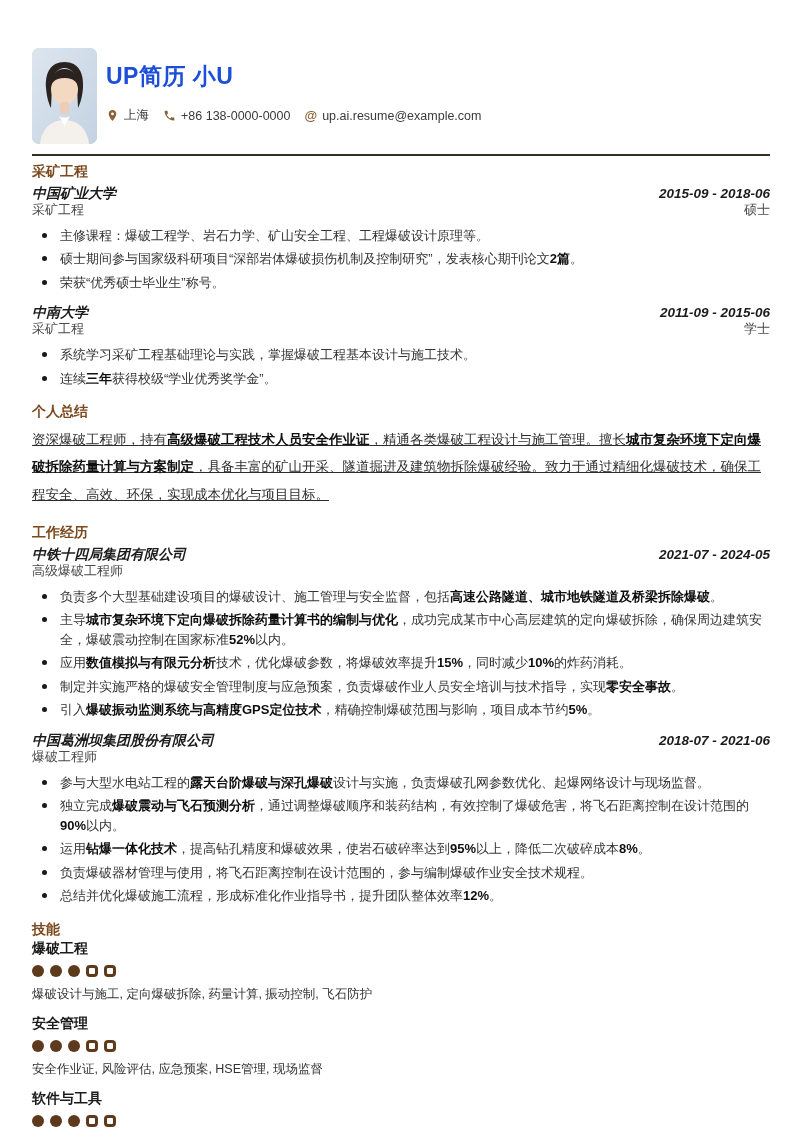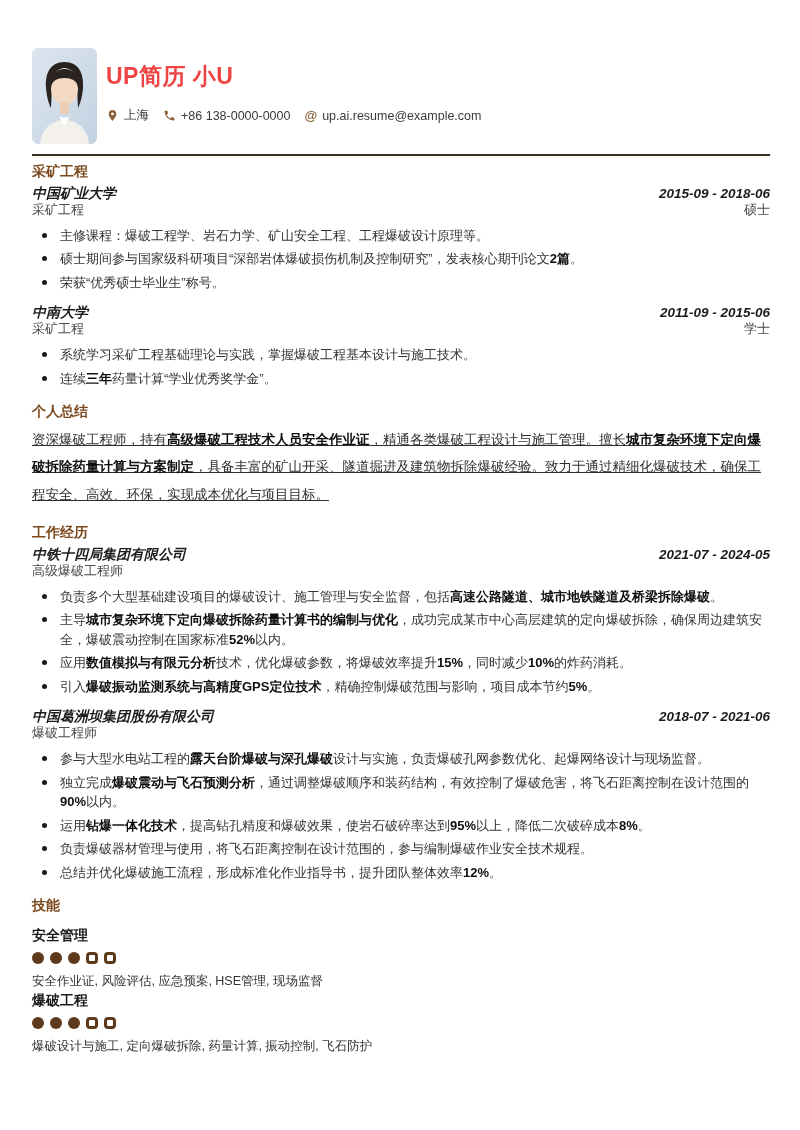--- a/index.html
+++ b/index.html
@@ -5,21 +5,21 @@
   * { box-sizing: border-box; }
   html,body { margin:0; padding:0; background:#ffffff; }
   body { font-family:"Liberation Sans","DejaVu Sans",sans-serif; }
   .page { width:800px; height:1130px; overflow:hidden; background:#fff; padding:48px 30px 0 32px; position:relative; }
 
   
   .header { display:flex; align-items:flex-start; }
   .photo { width:65px; height:96px; border-radius:7px; overflow:hidden; flex:0 0 auto; background:#cfdae7; }
   .photo svg { display:block; }
   .head-text { padding-left:9px; padding-top:13px; }
-  .name { font-size:23px; font-weight:600; color:#ef4444; margin:0 0 15px 0; letter-spacing:.5px; }
+  .name { font-size:23px; font-weight:600; color:#1d4ed8; margin:0 0 15px 0; letter-spacing:.5px; }
   .contact { display:flex; align-items:center; font-size:12.5px; color:#3a3a3a; }
   .contact .c-item { display:flex; align-items:center; margin-right:14px; }
   .contact .icon { display:inline-flex; align-items:center; margin-right:5px; color:#8a6238; font-weight:700; font-size:13px; }
   .divider { border:none; border-top:2px solid #3a2d22; margin:10px 0 0 0; }
 
   
   .sec { margin-top:15px; }
   .sec.first { margin-top:7px; }
   .sec-title { color:#7c4a1e; font-weight:700; font-size:14px; line-height:1.25; }
 
@@ -120,21 +120,21 @@
           <div class="entry-head">
             <span class="entry-title">中南大学</span>
             <span class="entry-date">2011-09 - 2015-06</span>
           </div>
           <div class="entry-sub">
             <span>采矿工程</span>
             <span>学士</span>
           </div>
           <ul class="bullets">
             <li><span>系统学习采矿工程基础理论与实践，掌握爆破工程基本设计与施工技术。</span></li>
-            <li><span>连续</span><span class="b">三年</span><span>药量计算“学业优秀奖学金”。</span></li>
+            <li><span>连续</span><span class="b">三年</span><span>获得校级“学业优秀奖学金”。</span></li>
           </ul>
         </div>
       </div>
   </div>
 
   <div class="sec">
     <div class="sec-title">个人总结</div>
     <p class="summary-p" id="summary-text"><span>资深爆破工程师，持有</span><span class="b">高级爆破工程技术人员安全作业证</span><span>，精通各类爆破工程设计与施工管理。擅长</span><span class="b">城市复杂环境下定向爆破拆除药量计算与方案制定</span><span>，具备丰富的矿山开采、隧道掘进及建筑物拆除爆破经验。致力于通过精细化爆破技术，确保工程安全、高效、环保，实现成本优化与项目目标。</span></p>
   </div>
 
@@ -146,20 +146,21 @@
             <span class="entry-title">中铁十四局集团有限公司</span>
             <span class="entry-date">2021-07 - 2024-05</span>
           </div>
           <div class="entry-sub">
             <span>高级爆破工程师</span>
           </div>
           <ul class="bullets">
             <li><span>负责多个大型基础建设项目的爆破设计、施工管理与安全监督，包括</span><span class="b">高速公路隧道、城市地铁隧道及桥梁拆除爆破</span><span>。</span></li>
             <li><span>主导</span><span class="b">城市复杂环境下定向爆破拆除药量计算书的编制与优化</span><span>，成功完成某市中心高层建筑的定向爆破拆除，确保周边建筑安全，爆破震动控制在国家标准</span><span class="b">52%</span><span>以内。</span></li>
             <li><span>应用</span><span class="b">数值模拟与有限元分析</span><span>技术，优化爆破参数，将爆破效率提升</span><span class="b">15%</span><span>，同时减少</span><span class="b">10%</span><span>的炸药消耗。</span></li>
+            <li><span>制定并实施严格的爆破安全管理制度与应急预案，负责爆破作业人员安全培训与技术指导，实现</span><span class="b">零安全事故</span><span>。</span></li>
             <li><span>引入</span><span class="b">爆破振动监测系统与高精度GPS定位技术</span><span>，精确控制爆破范围与影响，项目成本节约</span><span class="b">5%</span><span>。</span></li>
           </ul>
         </div>
         <div class="entry">
           <div class="entry-head">
             <span class="entry-title">中国葛洲坝集团股份有限公司</span>
             <span class="entry-date">2018-07 - 2021-06</span>
           </div>
           <div class="entry-sub">
             <span>爆破工程师</span>
@@ -171,38 +172,48 @@
             <li><span>负责爆破器材管理与使用，将飞石距离控制在设计范围的，参与编制爆破作业安全技术规程。</span></li>
             <li><span>总结并优化爆破施工流程，形成标准化作业指导书，提升团队整体效率</span><span class="b">12%</span><span>。</span></li>
           </ul>
         </div>
       </div>
   </div>
 
   <div class="sec">
     <div class="sec-title">技能</div>
     <div id="skills-list">
+        <div class="skill first">
+          <div class="skill-name">爆破工程</div>
+          <div class="dots">
+            <span class="dot-filled"></span>
+            <span class="dot-filled"></span>
+            <span class="dot-filled"></span>
+            <span class="dot-empty"></span>
+            <span class="dot-empty"></span>
+          </div>
+          <div class="skill-kw">爆破设计与施工, 定向爆破拆除, 药量计算, 振动控制, 飞石防护</div>
+        </div>
         <div class="skill">
           <div class="skill-name">安全管理</div>
           <div class="dots">
             <span class="dot-filled"></span>
             <span class="dot-filled"></span>
             <span class="dot-filled"></span>
             <span class="dot-empty"></span>
             <span class="dot-empty"></span>
           </div>
           <div class="skill-kw">安全作业证, 风险评估, 应急预案, HSE管理, 现场监督</div>
         </div>
-        <div class="skill first">
-          <div class="skill-name">爆破工程</div>
+        <div class="skill">
+          <div class="skill-name">软件与工具</div>
           <div class="dots">
             <span class="dot-filled"></span>
             <span class="dot-filled"></span>
             <span class="dot-filled"></span>
             <span class="dot-empty"></span>
             <span class="dot-empty"></span>
           </div>
-          <div class="skill-kw">爆破设计与施工, 定向爆破拆除, 药量计算, 振动控制, 飞石防护</div>
         </div>
       </div>
   </div>
 
 </div>
 
 </body></html>

